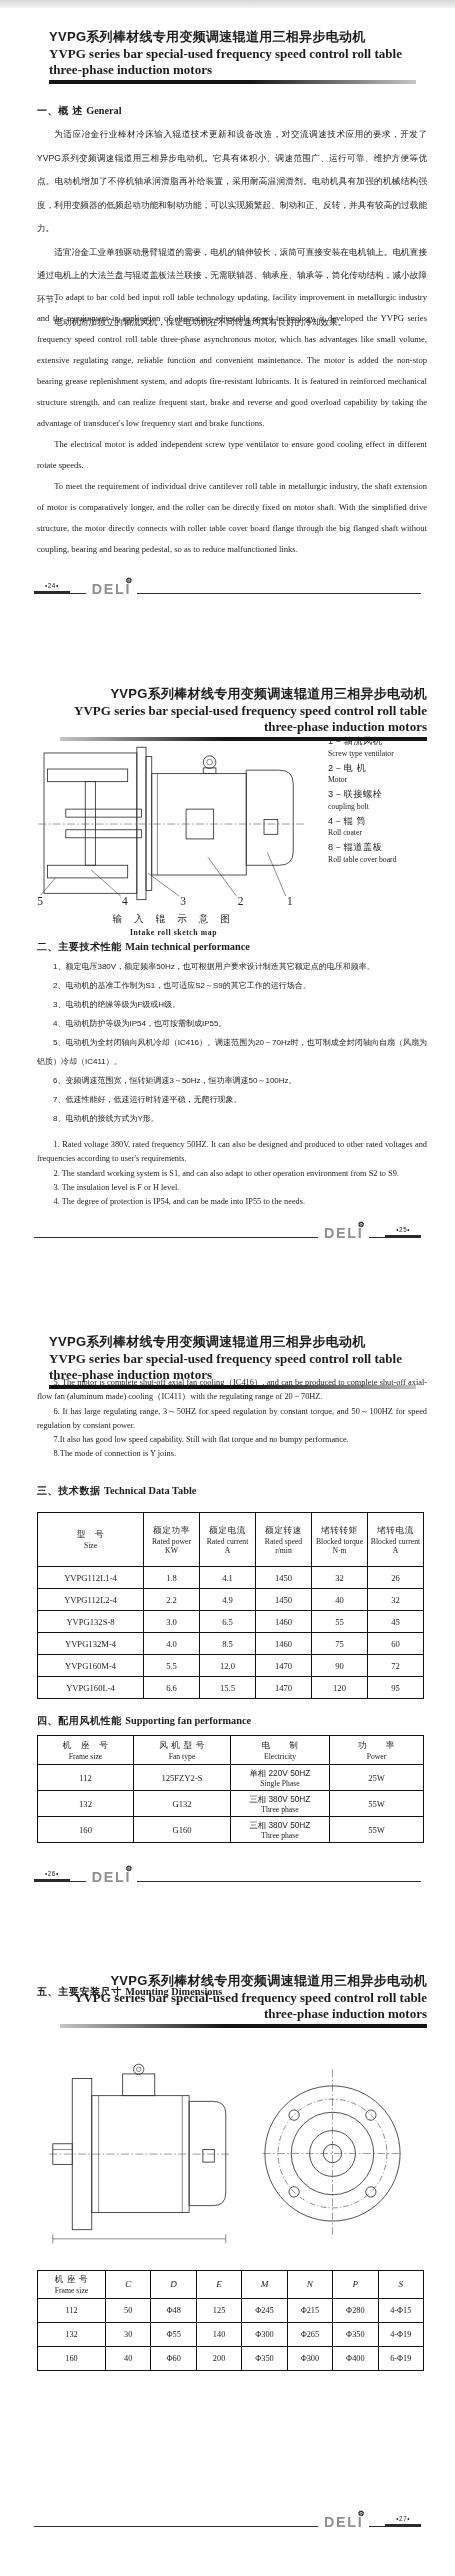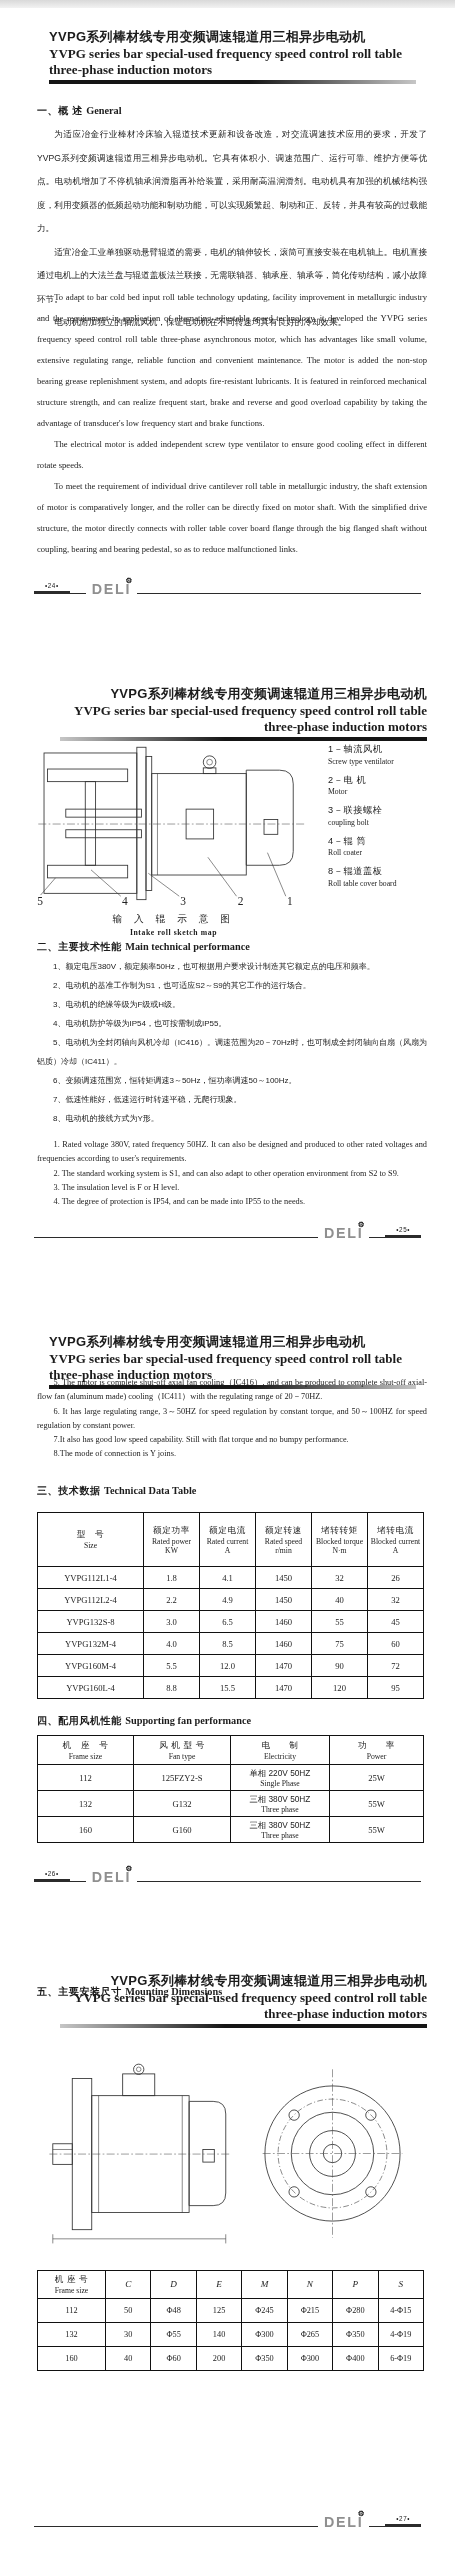--- a/index.html
+++ b/index.html
@@ -26,21 +26,21 @@
   .en-body{font-family:"Liberation Serif",serif;font-size:8.6px;line-height:21px;text-align:justify;}
   .en-body p{text-indent:2em;}
   .zh-items{font-size:8px;line-height:19px;text-align:justify;}
   .zh-items p{text-indent:2em;}
   .en-items{font-family:"Liberation Serif",serif;font-size:8.3px;line-height:14.3px;text-align:justify;}
   .en-items p{text-indent:2em;}
 
   
   .dlabels{font-size:8.6px;}
   .dlabels .lab{margin-bottom:4px;}
-  .dlabels .lzh{font-size:9.2px;letter-spacing:0.6px;margin-top:8px;}
+  .dlabels .lzh{font-size:9.2px;letter-spacing:0.6px;}
   .dlabels .len{font-family:"Liberation Serif",serif;font-size:7.7px;margin-top:0.6px;}
   .caption{text-align:center;}
   .caption .c-zh{font-size:9.7px;letter-spacing:4.6px;}
   .caption .c-en{font-family:"Liberation Serif",serif;font-weight:bold;font-size:7.7px;margin-top:1.7px;letter-spacing:0.6px;}
 
   
   table{border-collapse:collapse;width:387px;table-layout:fixed;padding-left:20px;}
   th,td{border:1.1px solid #111;text-align:center;vertical-align:middle;font-weight:normal;padding:1.1px;}
   .h-zh{display:block;font-size:8.6px;letter-spacing:0.6px;}
   .h-en{display:block;font-family:"Liberation Serif",serif;font-size:7.7px;}
@@ -321,21 +321,21 @@
     <tr>
       <td>YVPG160M-4</td>
           <td>5.5</td>
           <td>12.0</td>
           <td>1470</td>
           <td>90</td>
           <td>72</td>
     </tr>
     <tr>
       <td>YVPG160L-4</td>
-          <td>8.8</td>
+          <td>6.6</td>
           <td>15.5</td>
           <td>1470</td>
           <td>120</td>
           <td>95</td>
     </tr>
   </tbody>
     </table>
 
   <div class="abs sec-h" style="top:1714px;left:37px;">
     <span>四、配用风机性能</span>

